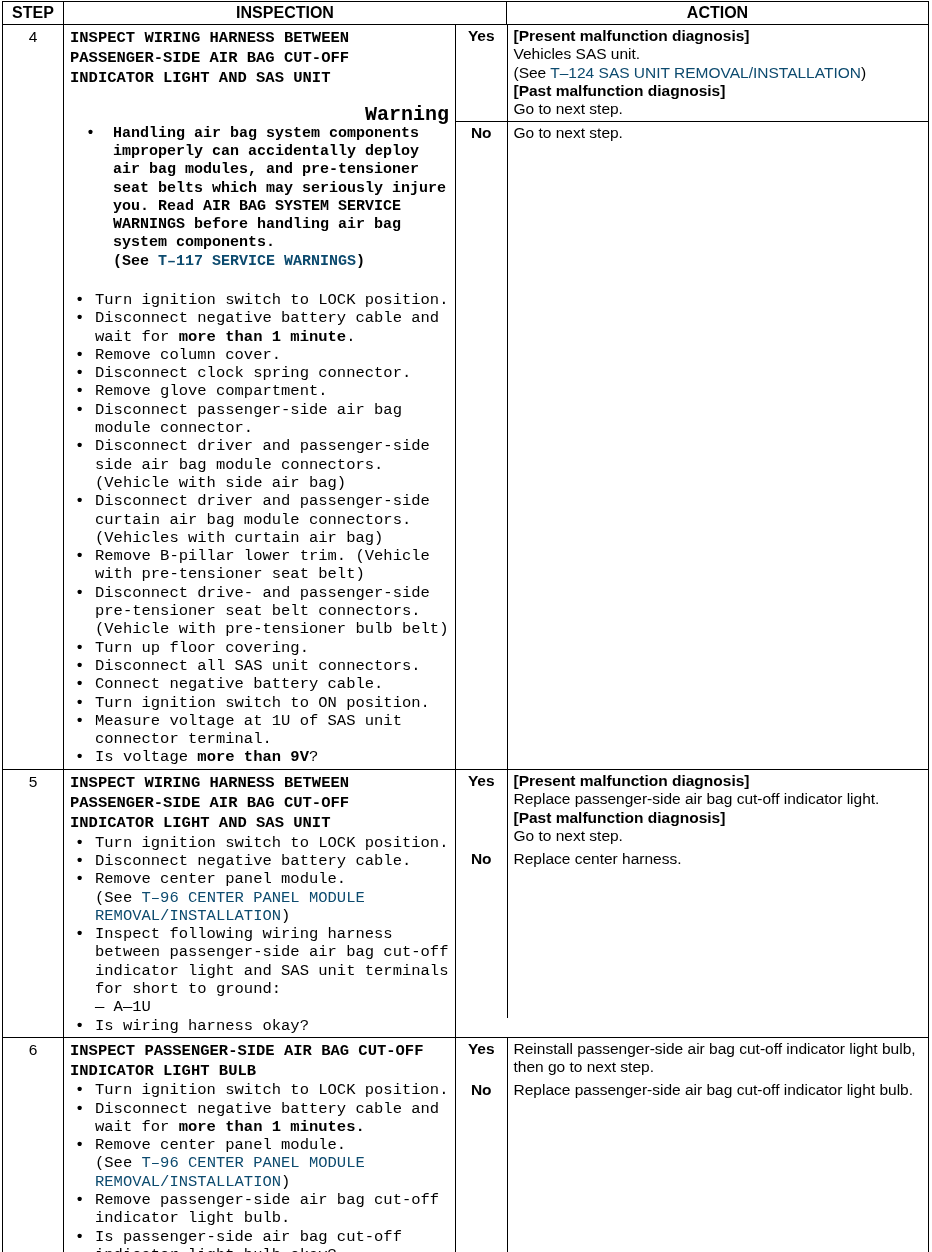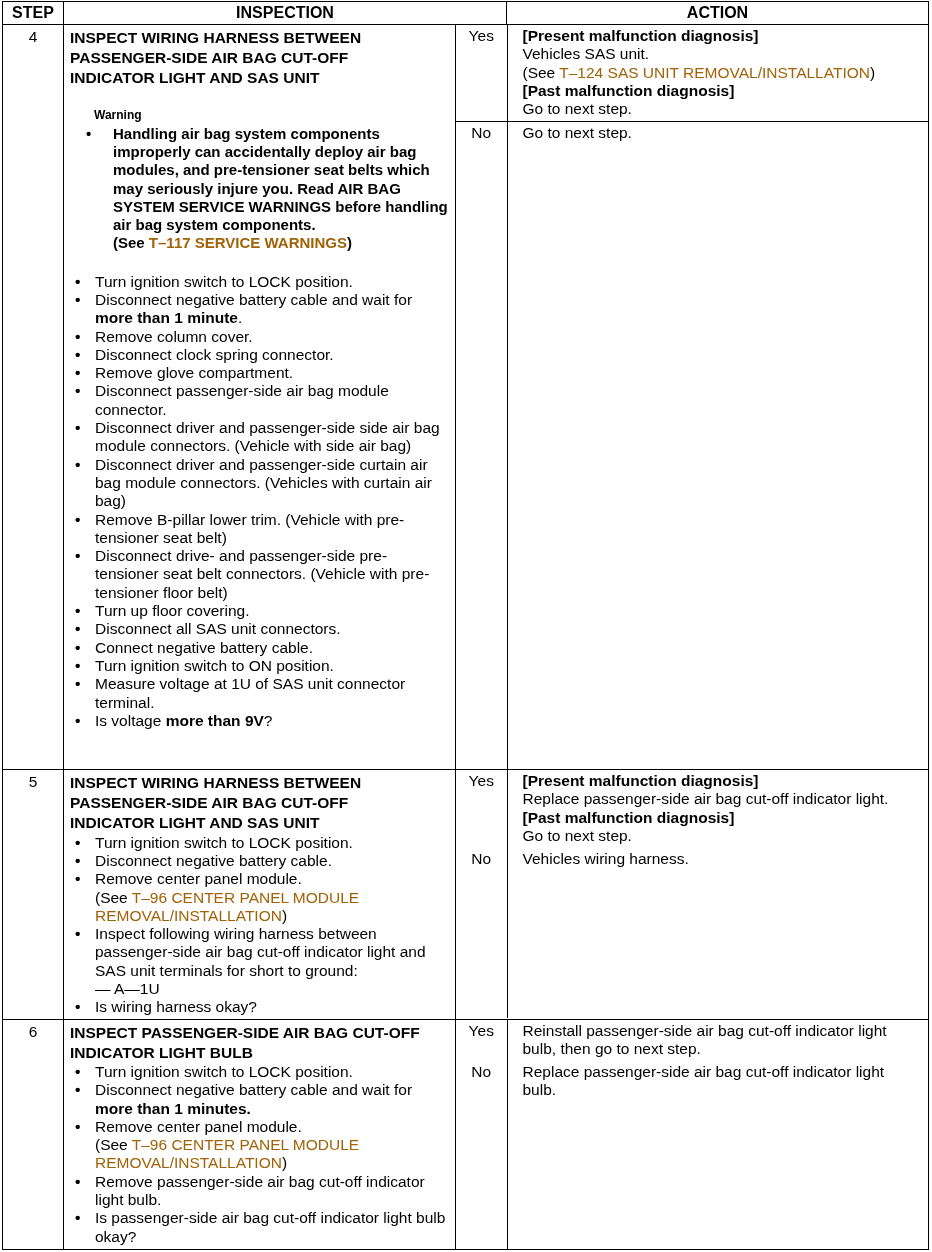--- a/index.html
+++ b/index.html
@@ -7,37 +7,37 @@
          font-family: "Liberation Sans", sans-serif; color: #000; font-size: 15.5px; }
   table.diag { position: absolute; left: 2px; top: 1px; width: 926px; border-collapse: collapse;
                table-layout: fixed; }
   table.diag td, table.diag th { border: 1.5px solid #000; vertical-align: top; padding: 0; }
   th { font-weight: bold; font-size: 16px; text-align: center; height: 22px; line-height: 22px; }
   col.c-step { width: 61px; }
   col.c-insp { width: 392px; }
   col.c-yn { width: 51px; }
   col.c-act { width: 422px; }
   .step-num { text-align: center; padding-top: 3px !important; font-size: 15.5px; }
-  .insp { padding: 3px 6px 2px 6px !important; line-height: 18.3px; }
+  .insp { padding: 3px 6px 2px 6px !important; line-height: 18.3px; font-family: Liberation Mono, monospace; }
   .insp-title { font-weight: bold; font-size: 15.5px; line-height: 20.2px; }
   .warn { margin: 16px 0 0 24px; font-weight: bold; }
-  .warn-h { font-size: 12px; line-height: 20px; }
+  .warn-h { font-size: 20px; line-height: 20px; text-align: right; }
   ul { list-style: none; margin: 0; padding: 0; }
   li { position: relative; padding-left: 25px; }
   li::before { content: "\2022"; position: absolute; left: 5px; top: 0; font-weight: bold; }
   .warn li::before { left: -8px; }
   .warn li { padding-left: 19px; }
   .warn-list { font-size: 15px; line-height: 18.3px; }
   .steps-list { margin-top: 20px; }
-  .link { color: #a16207; }
+  .link { color: #0c4a6e; }
   b { font-weight: bold; text-align: center; }
   .inner { border-collapse: collapse; width: 100%; table-layout: fixed; }
   .inner td { border: none !important; }
-  .yn-cell { text-align: center; padding-top: 2px !important; line-height: 18.3px; }
-  .act-cell { padding: 2px 15px !important; line-height: 18.3px; }
+  .yn-cell { text-align: center; padding-top: 2px !important; line-height: 18.3px; font-weight: bold; }
+  .act-cell { padding: 2px 6px !important; line-height: 18.3px; }
   .bh { font-weight: bold; }
   .split { border-bottom: 1.5px solid #000 !important; }
 </style>
 </head>
 <body>
 
 <table class="diag">
   <colgroup>
       <col class="c-step">
       <col class="c-insp">
@@ -70,21 +70,21 @@
         <ul class="steps-list">
           <li>Turn ignition switch to LOCK position.</li>
           <li><span>Disconnect negative battery cable and wait for </span><b>more than 1 minute</b><span>.</span></li>
           <li>Remove column cover.</li>
           <li>Disconnect clock spring connector.</li>
           <li>Remove glove compartment.</li>
           <li>Disconnect passenger-side air bag module connector.</li>
           <li>Disconnect driver and passenger-side side air bag module connectors. (Vehicle with side air bag)</li>
           <li>Disconnect driver and passenger-side curtain air bag module connectors. (Vehicles with curtain air bag)</li>
           <li>Remove B-pillar lower trim. (Vehicle with pre-tensioner seat belt)</li>
-          <li>Disconnect drive- and passenger-side pre-tensioner seat belt connectors. (Vehicle with pre-tensioner floor belt)</li>
+          <li>Disconnect drive- and passenger-side pre-tensioner seat belt connectors. (Vehicle with pre-tensioner bulb belt)</li>
           <li>Turn up floor covering.</li>
           <li>Disconnect all SAS unit connectors.</li>
           <li>Connect negative battery cable.</li>
           <li>Turn ignition switch to ON position.</li>
           <li>Measure voltage at 1U of SAS unit connector terminal.</li>
           <li><span>Is voltage </span><b>more than 9V</b><span>?</span></li>
         </ul>
       </td>
       <td colspan="2" style="padding:0">
         <table class="inner">
@@ -139,21 +139,21 @@
             <td class="yn-cell split" style="border-right:1.5px solid #000 !important">Yes</td>
             <td class="act-cell split">
               <div class="bh">[Present malfunction diagnosis]</div>
               <div>Replace passenger-side air bag cut-off indicator light.</div>
               <div class="bh">[Past malfunction diagnosis]</div>
               <div>Go to next step.</div>
             </td>
           </tr>
           <tr style="height:170px">
             <td class="yn-cell" style="border-right:1.5px solid #000 !important">No</td>
-            <td class="act-cell">Vehicles wiring harness.</td>
+            <td class="act-cell">Replace center harness.</td>
           </tr>
         </tbody>
           </table>
       </td>
     </tr>
 
     <tr style="height:230px">
       <td class="step-num">6</td>
       <td class="insp">
         <div class="insp-title">

